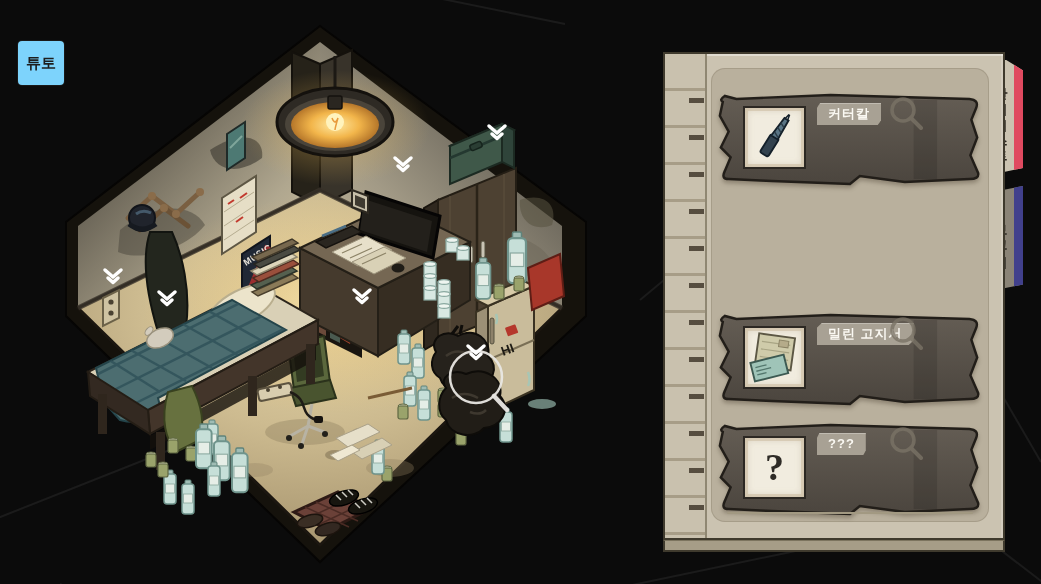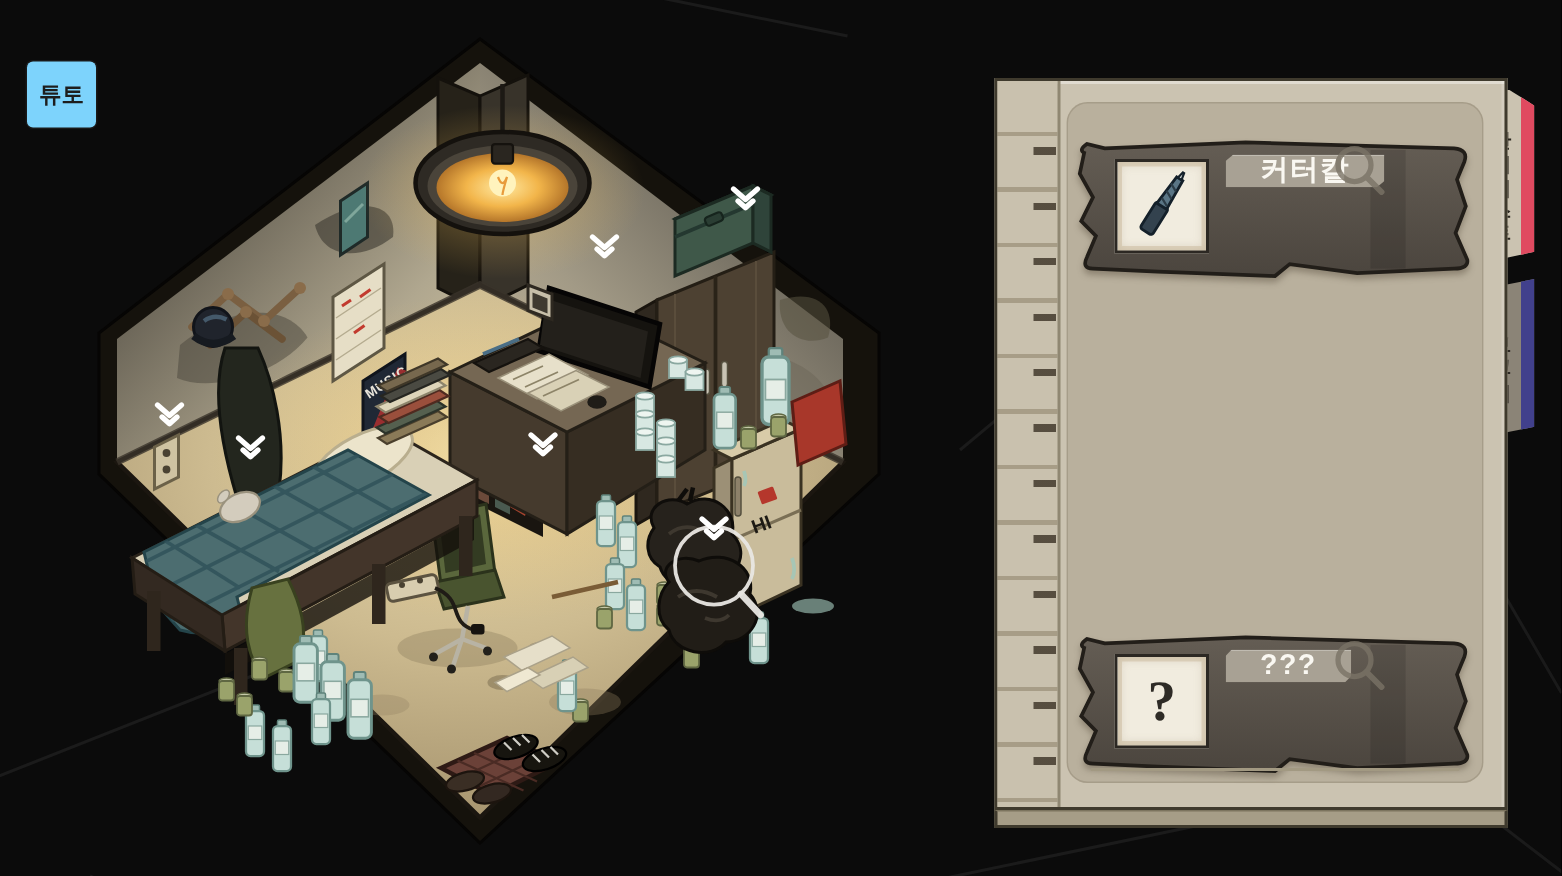--- a/index.html
+++ b/index.html
@@ -26,22 +26,22 @@
     background:repeating-linear-gradient(to bottom,transparent 0 30px,#42392c 30px 35px,transparent 35px 37px);opacity:.85;}
   .inner{position:absolute;left:46px;top:14px;right:14px;bottom:16px;background:#b9b09d;border-radius:14px;
     box-shadow:inset 0 0 0 1px rgba(110,100,80,.25);}
   .inner::after{content:'';position:absolute;left:16px;right:16px;bottom:8px;height:2px;background:#a29982;border-radius:2px;}
 
   .slot{position:absolute;left:2px;right:2px;height:97px;}
   .slot .torn{position:absolute;inset:0;width:100%;height:100%;filter:drop-shadow(0 3px 2px rgba(60,50,35,.35));}
   .thumb{position:absolute;left:30px;top:16px;width:63px;height:63px;background:#f1ecdf;
     border:2px solid #2c2823;box-sizing:border-box;box-shadow:inset 0 0 0 3px rgba(200,182,150,.45), inset 0 0 8px rgba(150,130,100,.4);}
   .thumb svg{position:absolute;inset:0;}
-  .pill{position:absolute;left:104px;top:13px;height:22px;padding:0 23px;background:#a8a194;
-    color:#faf8f2;font-size:19px;font-weight:bold;line-height:22px;letter-spacing:1px;white-space:nowrap;
+  .pill{position:absolute;left:104px;top:13px;height:22px;padding:0 11px;background:#a8a194;
+    color:#faf8f2;font-size:13px;font-weight:bold;line-height:22px;letter-spacing:1px;white-space:nowrap;
     box-shadow:0 2px 0 rgba(40,35,28,.35), inset 0 1px 0 rgba(255,255,255,.28);
     clip-path:polygon(0% 20%,5% 0%,100% 0%,100% 80%,95% 100%,0% 100%);}
   .mag{position:absolute;left:176px;top:6px;width:36px;height:36px;opacity:.8;}
 
   .tab{position:absolute;width:38px;display:flex;align-items:center;justify-content:center;z-index:1;cursor:pointer;}
   .tab-label{writing-mode:vertical-rl;text-orientation:upright;font-size:13px;font-weight:bold;
     letter-spacing:3px;color:#2a261f;padding-right:7px;}
   .tab .stripe{position:absolute;right:0;top:0;bottom:0;width:9px;}
   .tab1{left:322px;top:8px;height:116px;background:#cbc3b1;
     clip-path:polygon(0 0,56% 0,100% 9%,100% 93%,0 100%);}
@@ -418,20 +418,44 @@
             </svg>
           </div>
           <div class="pill">커터칼</div>
           <svg class="mag" viewBox="0 0 36 36">
             <circle cx="14" cy="14" r="11" fill="none" stroke="#7a7366" stroke-width="3.5"></circle>
             <path d="M22,22 L32,32" stroke="#7a7366" stroke-width="4" stroke-linecap="round"></path>
           </svg>
         </div>
 
 
+        <div class="slot" style="top:242px">
+          <svg class="torn" viewBox="0 0 280 98" preserveAspectRatio="none">
+            <use href="#tornCard" fill="url(#cardG)" stroke="#221e19" stroke-width="2.5"></use>
+            <rect x="205" y="10" width="24" height="80" fill="#000" opacity="0.12"></rect>
+          </svg>
+          <div class="thumb">
+            <svg viewBox="0 0 62 62">
+              <g transform="rotate(8 31 28)">
+                <rect x="12" y="8" width="38" height="34" fill="#cfcbaa" stroke="#5c5744" stroke-width="2"></rect>
+                <path d="M16,16 h30 M16,24 h30 M16,32 h30" stroke="#a8a484" stroke-width="1.2"></path>
+                <rect x="34" y="12" width="10" height="7" fill="#b5ab8a" stroke="#8a8264" stroke-width="1"></rect>
+              </g>
+              <g transform="rotate(-14 26 44)">
+                <rect x="8" y="32" width="36" height="20" fill="#9fc4b8" stroke="#3d5a52" stroke-width="2"></rect>
+                <path d="M12,38 h12 M12,42 h16 M12,46 h10" stroke="#53776d" stroke-width="1.4"></path>
+              </g>
+            </svg>
+          </div>
+          <div class="pill">밀린 고지서</div>
+          <svg class="mag" viewBox="0 0 36 36">
+            <circle cx="14" cy="14" r="11" fill="none" stroke="#7a7366" stroke-width="3.5"></circle>
+            <path d="M22,22 L32,32" stroke="#7a7366" stroke-width="4" stroke-linecap="round"></path>
+          </svg>
+        </div>
 
         <div class="slot" style="top:352px">
           <svg class="torn" viewBox="0 0 280 98" preserveAspectRatio="none">
             <use href="#tornCard" fill="url(#cardG)" stroke="#221e19" stroke-width="2.5"></use>
             <rect x="205" y="10" width="24" height="80" fill="#000" opacity="0.12"></rect>
           </svg>
           <div class="thumb">
             <svg viewBox="0 0 62 62">
               <text x="31" y="44" text-anchor="middle" font-family="Liberation Serif, DejaVu Serif, serif" font-size="40" font-weight="bold" fill="#2e2b26">?</text>
             </svg>

